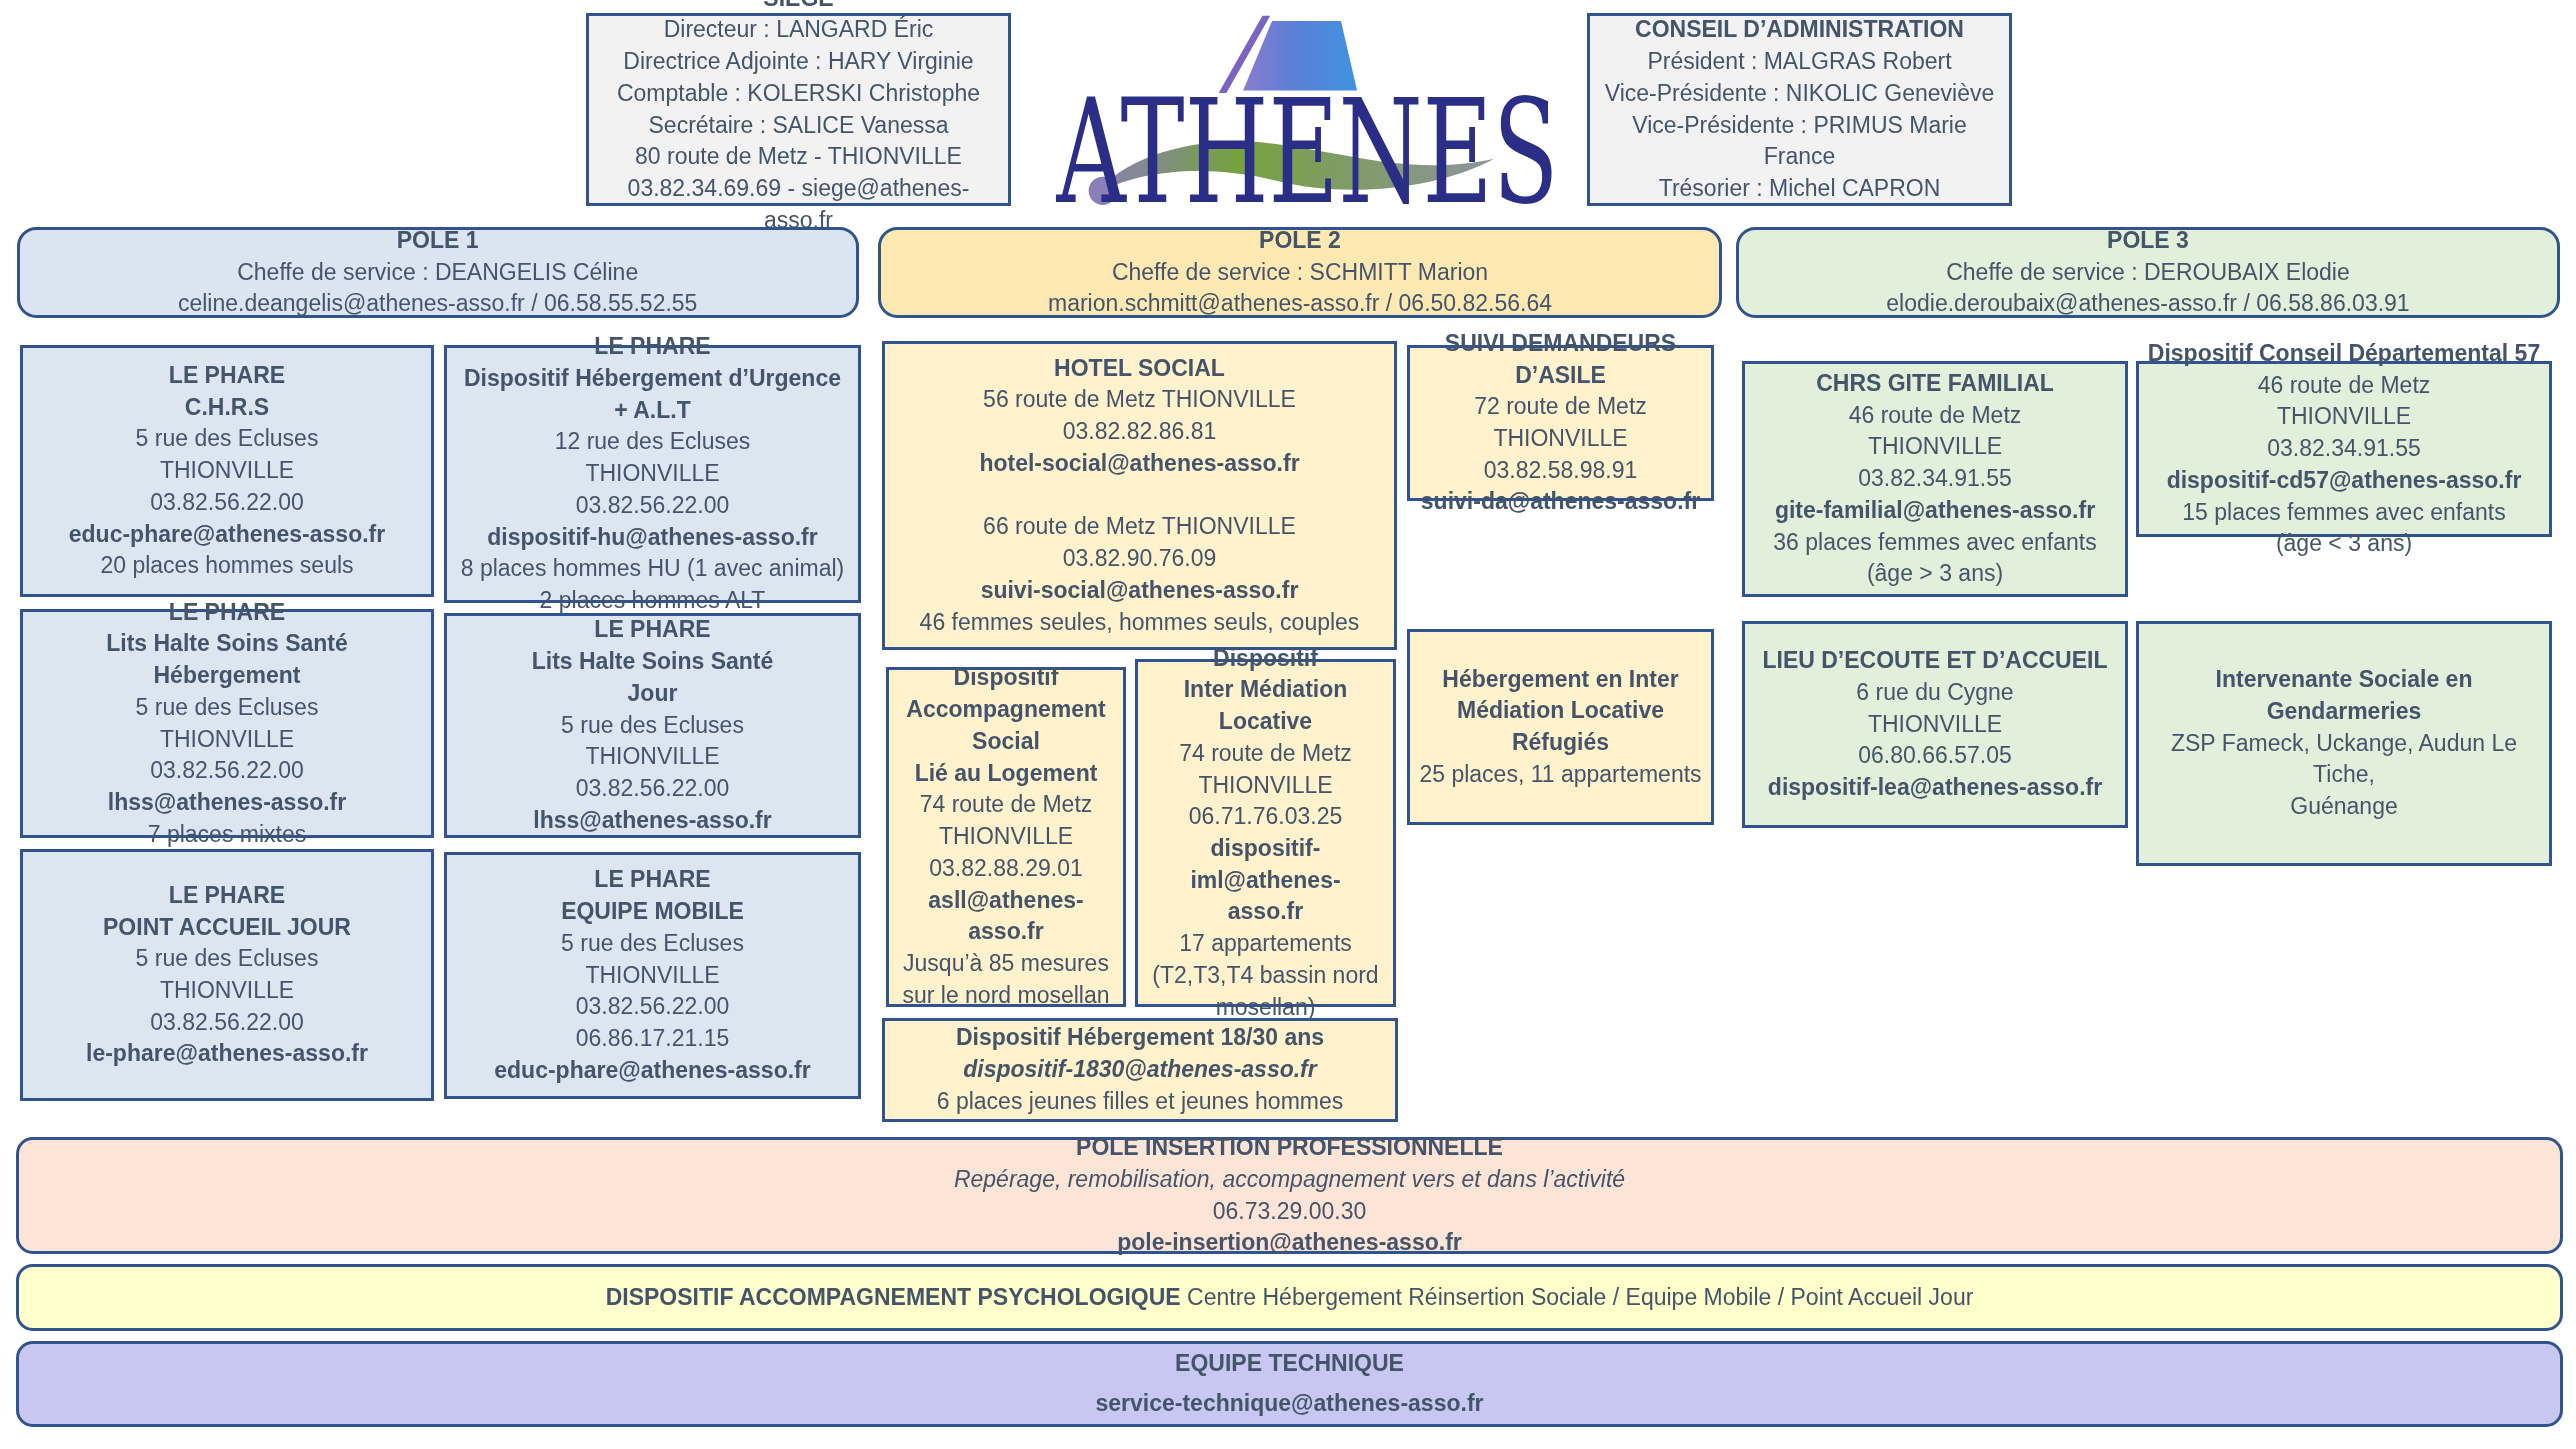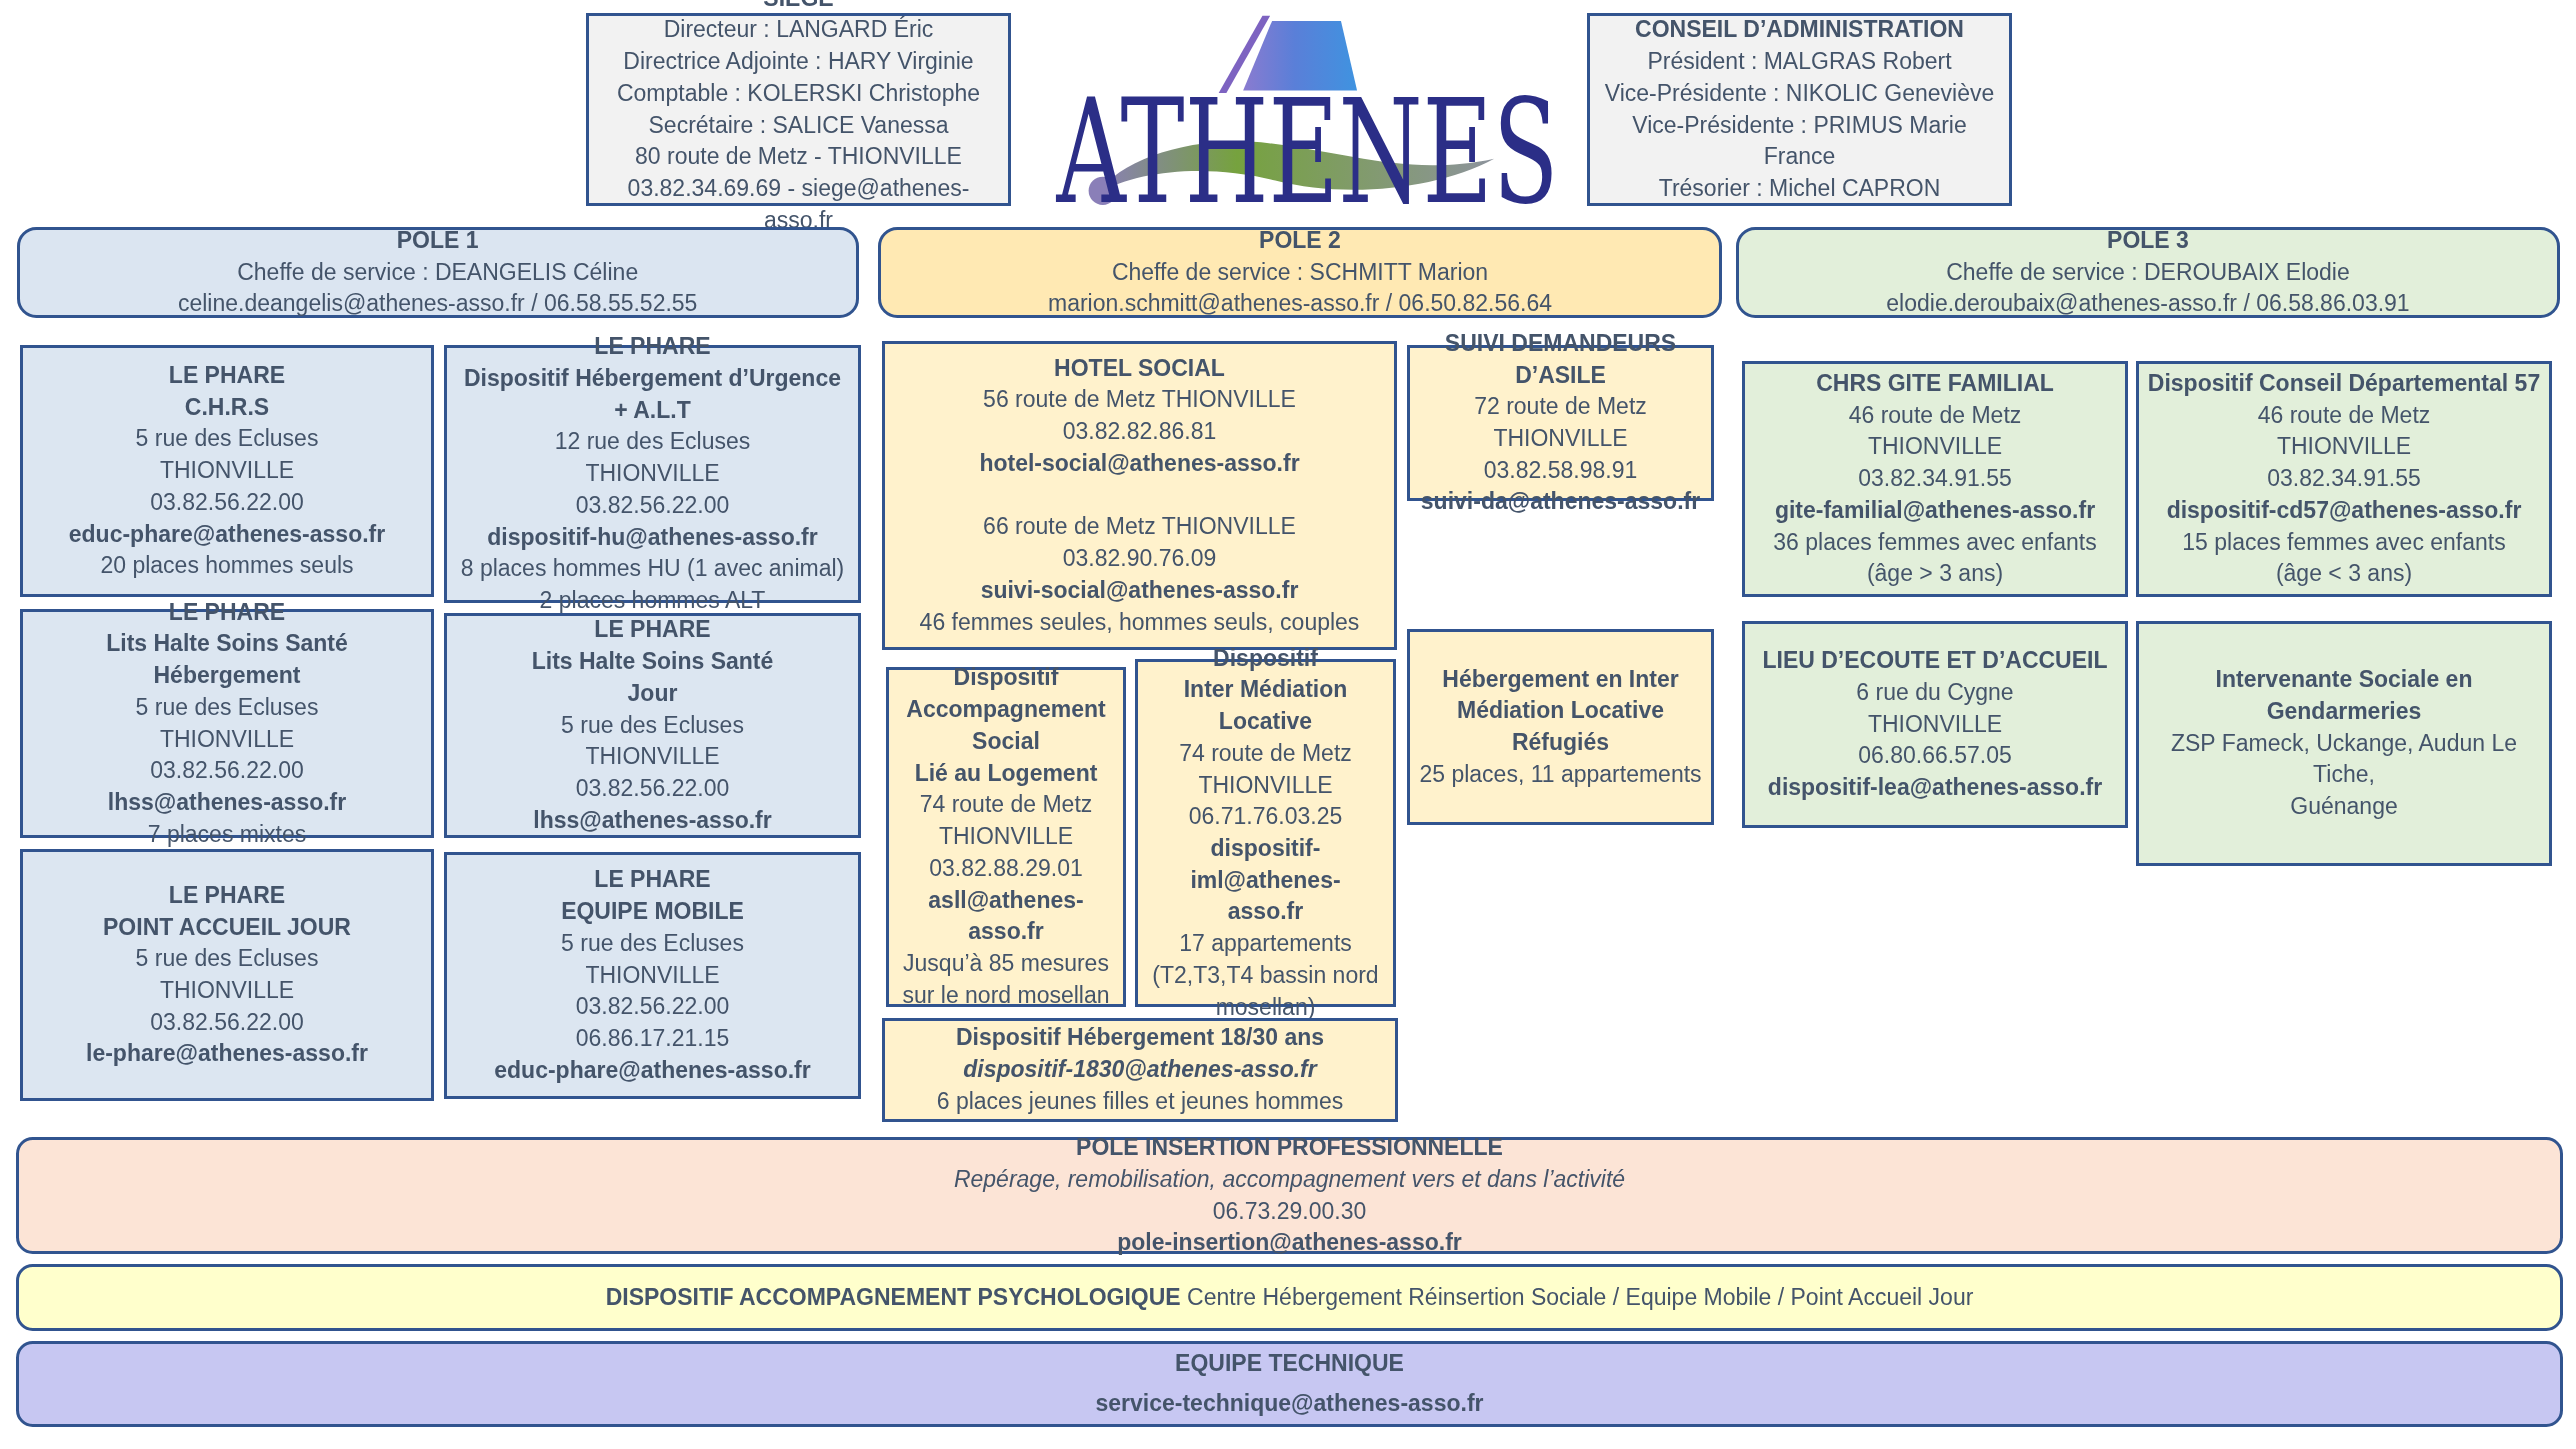--- a/index.html
+++ b/index.html
@@ -207,21 +207,21 @@
 
   <div class="box bg-green" style="left:1742px;top:361px;width:386px;height:236px;">
       <div><span class="s-b">CHRS GITE FAMILIAL</span></div>
       <div><span class="s-n">46 route de Metz</span></div>
       <div><span class="s-n">THIONVILLE</span></div>
       <div><span class="s-n">03.82.34.91.55</span></div>
       <div><span class="s-b">gite-familial@athenes-asso.fr</span></div>
       <div><span class="s-n">36 places femmes avec enfants</span></div>
       <div><span class="s-n">(âge &gt; 3 ans)</span></div>
     </div>
-  <div class="box bg-green" style="left:2136px;top:361px;width:416px;height:236px;">
+  <div class="box bg-green" style="left:2136px;top:361px;width:416px;height:176px;">
       <div><span class="s-b">Dispositif Conseil Départemental 57</span></div>
       <div><span class="s-n">46 route de Metz</span></div>
       <div><span class="s-n">THIONVILLE</span></div>
       <div><span class="s-n">03.82.34.91.55</span></div>
       <div><span class="s-b">dispositif-cd57@athenes-asso.fr</span></div>
       <div><span class="s-n">15 places femmes avec enfants</span></div>
       <div><span class="s-n">(âge &lt; 3 ans)</span></div>
     </div>
   <div class="box bg-green" style="left:1742px;top:621px;width:386px;height:207px;">
       <div><span class="s-b">LIEU D’ECOUTE ET D’ACCUEIL</span></div>

